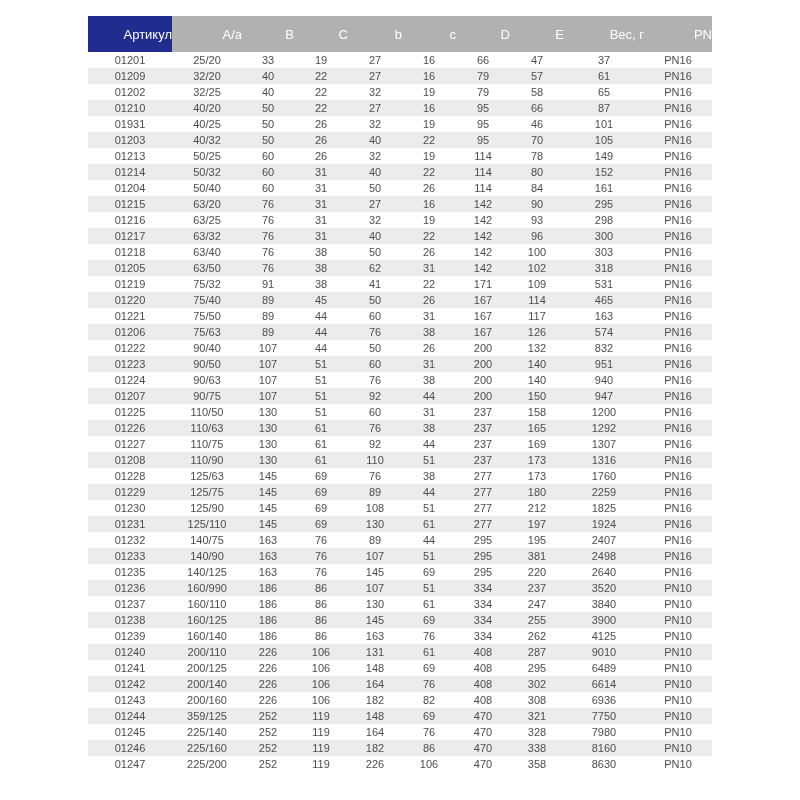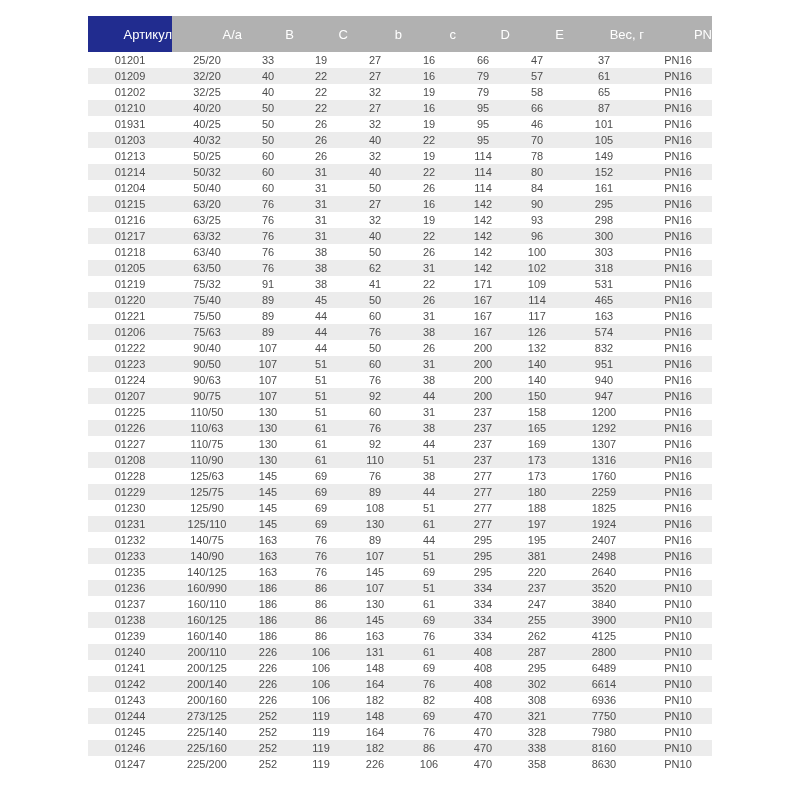--- a/index.html
+++ b/index.html
@@ -425,21 +425,21 @@
           <td>PN16</td>
         </tr>
         <tr>
           <td>01230</td>
           <td>125/90</td>
           <td>145</td>
           <td>69</td>
           <td>108</td>
           <td>51</td>
           <td>277</td>
-          <td>188</td>
+          <td>212</td>
           <td>1825</td>
           <td>PN16</td>
         </tr>
         <tr>
           <td>01231</td>
           <td>125/110</td>
           <td>145</td>
           <td>69</td>
           <td>130</td>
           <td>61</td>
@@ -534,21 +534,21 @@
         </tr>
         <tr>
           <td>01240</td>
           <td>200/110</td>
           <td>226</td>
           <td>106</td>
           <td>131</td>
           <td>61</td>
           <td>408</td>
           <td>287</td>
-          <td>2800</td>
+          <td>9010</td>
           <td>PN10</td>
         </tr>
         <tr>
           <td>01241</td>
           <td>200/125</td>
           <td>226</td>
           <td>106</td>
           <td>148</td>
           <td>69</td>
           <td>408</td>
@@ -575,21 +575,21 @@
           <td>106</td>
           <td>182</td>
           <td>82</td>
           <td>408</td>
           <td>308</td>
           <td>6936</td>
           <td>PN10</td>
         </tr>
         <tr>
           <td>01244</td>
-          <td>273/125</td>
+          <td>359/125</td>
           <td>252</td>
           <td>119</td>
           <td>148</td>
           <td>69</td>
           <td>470</td>
           <td>321</td>
           <td>7750</td>
           <td>PN10</td>
         </tr>
         <tr>

